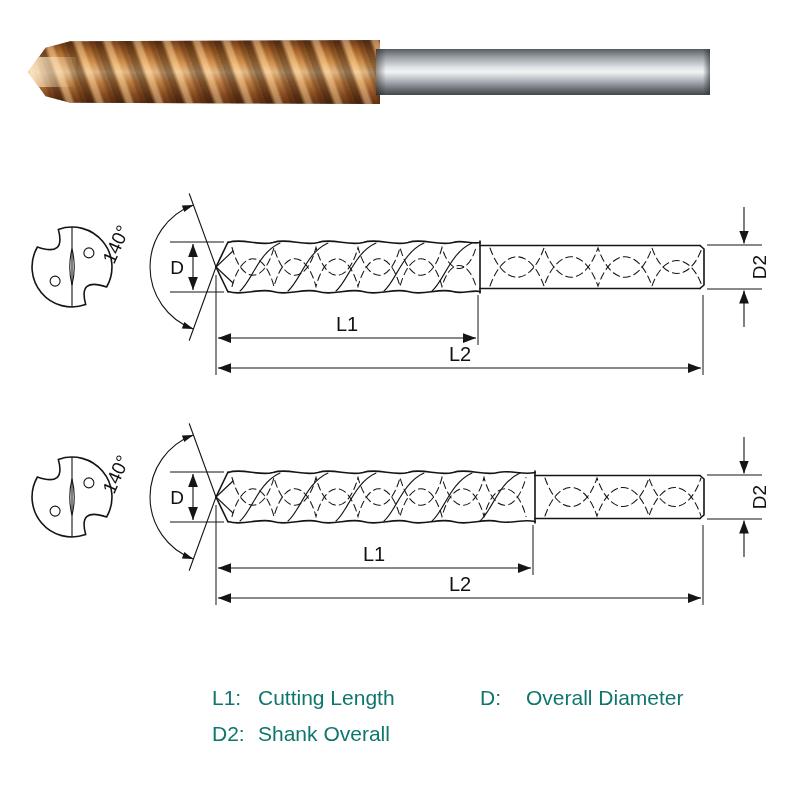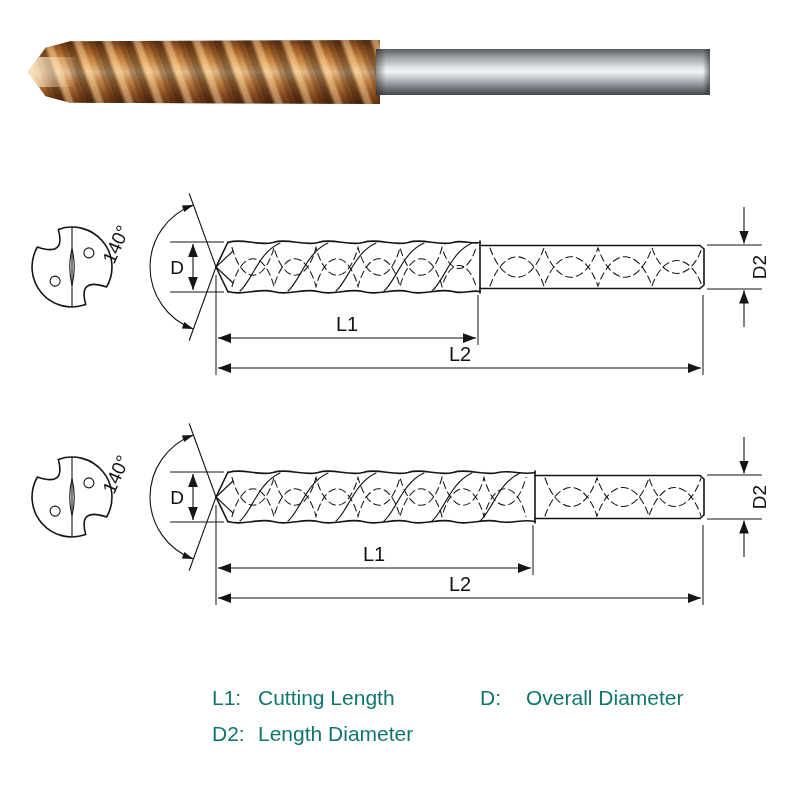--- a/index.html
+++ b/index.html
@@ -216,17 +216,17 @@
   </svg>
 
   <div class="abs legend">
     <div class="row">
       <span class="key">L1:</span><span>Cutting Length</span>
     </div>
     <div class="row">
       <span class="key">D:</span><span>Overall Diameter</span>
     </div>
     <div class="row">
-      <span class="key">D2:</span><span>Length Diameter</span>
+      <span class="key">D2:</span><span>Shank Overall</span>
     </div>
   </div>
 
 </div>
 
 </body></html>

